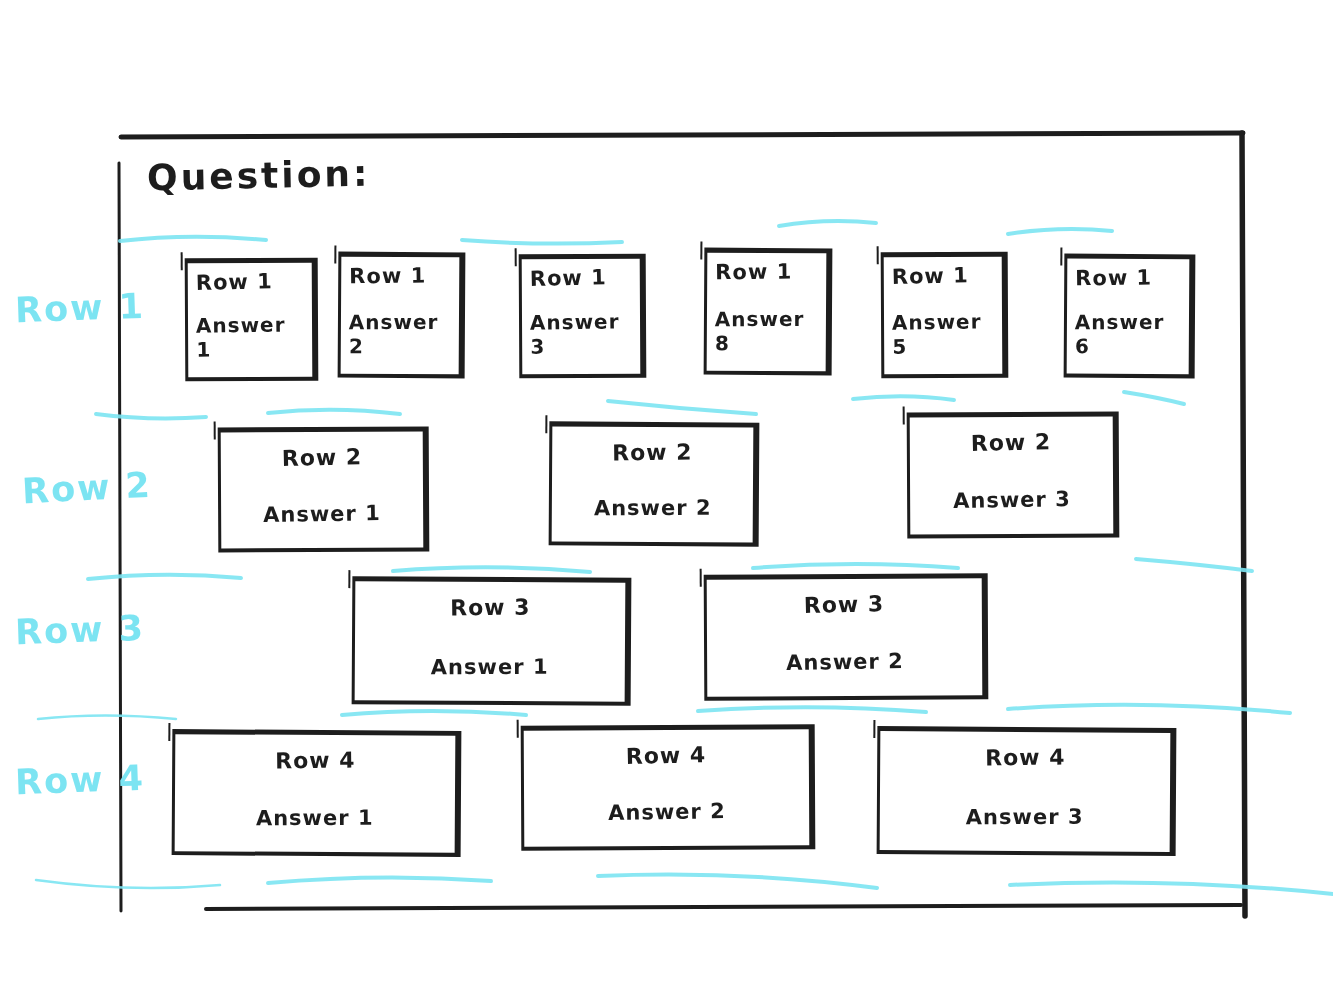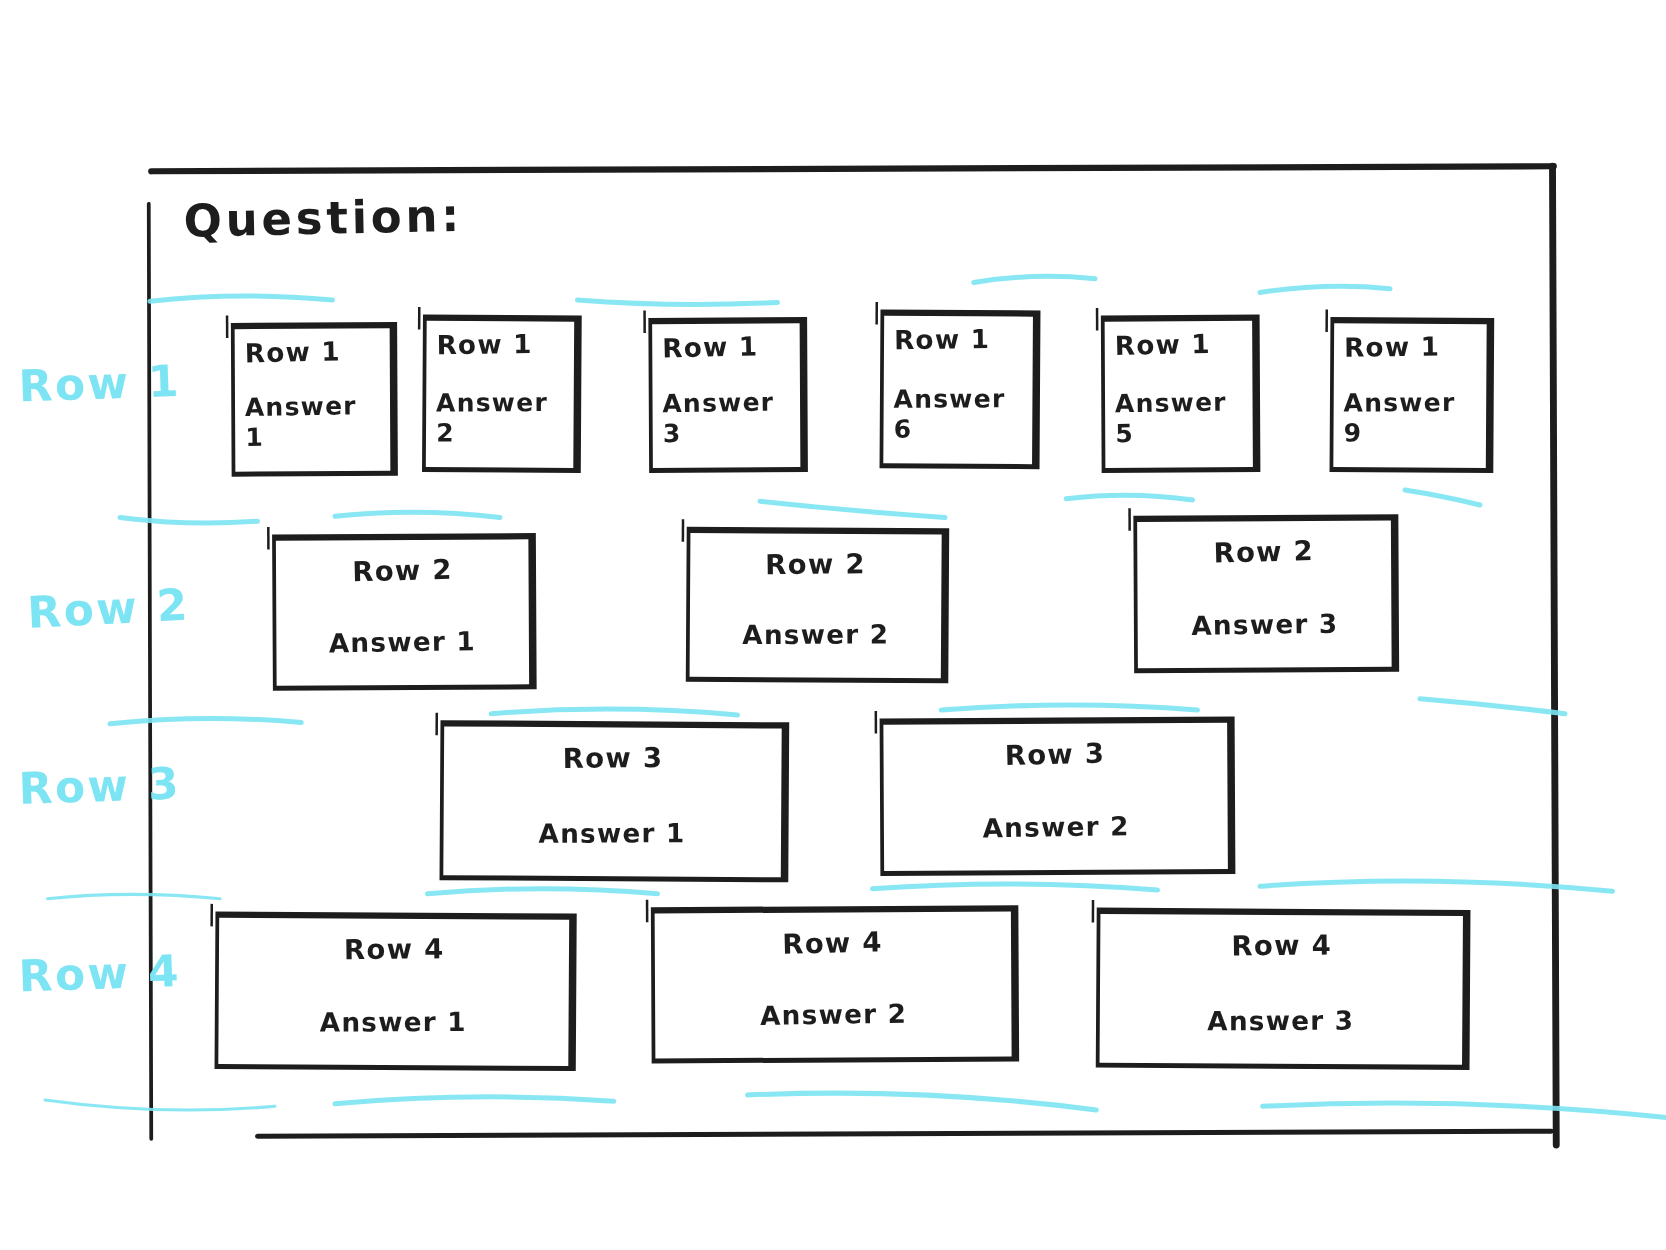--- a/index.html
+++ b/index.html
@@ -98,29 +98,29 @@
   <div class="box small" style="left:338px;top:252px;width:127px;height:126px;">
     <span class="row-line">Row 1</span>
     <span class="ans-line">Answer 2</span>
   </div>
   <div class="box small" style="left:519px;top:254px;width:127px;height:124px;">
     <span class="row-line">Row 1</span>
     <span class="ans-line">Answer 3</span>
   </div>
   <div class="box small" style="left:704px;top:248px;width:128px;height:127px;">
     <span class="row-line">Row 1</span>
-    <span class="ans-line">Answer 6</span>
+    <span class="ans-line">Answer 8</span>
   </div>
   <div class="box small" style="left:881px;top:252px;width:127px;height:126px;">
     <span class="row-line">Row 1</span>
     <span class="ans-line">Answer 5</span>
   </div>
   <div class="box small" style="left:1064px;top:254px;width:131px;height:124px;">
     <span class="row-line">Row 1</span>
-    <span class="ans-line">Answer 9</span>
+    <span class="ans-line">Answer 6</span>
   </div>
 
   <div class="box wide" style="left:218px;top:427px;width:211px;height:125px;">
     <span class="row-line">Row 2</span>
     <span class="ans-line">Answer 1</span>
   </div>
   <div class="box wide" style="left:549px;top:422px;width:210px;height:124px;">
     <span class="row-line">Row 2</span>
     <span class="ans-line">Answer 2</span>
   </div>

